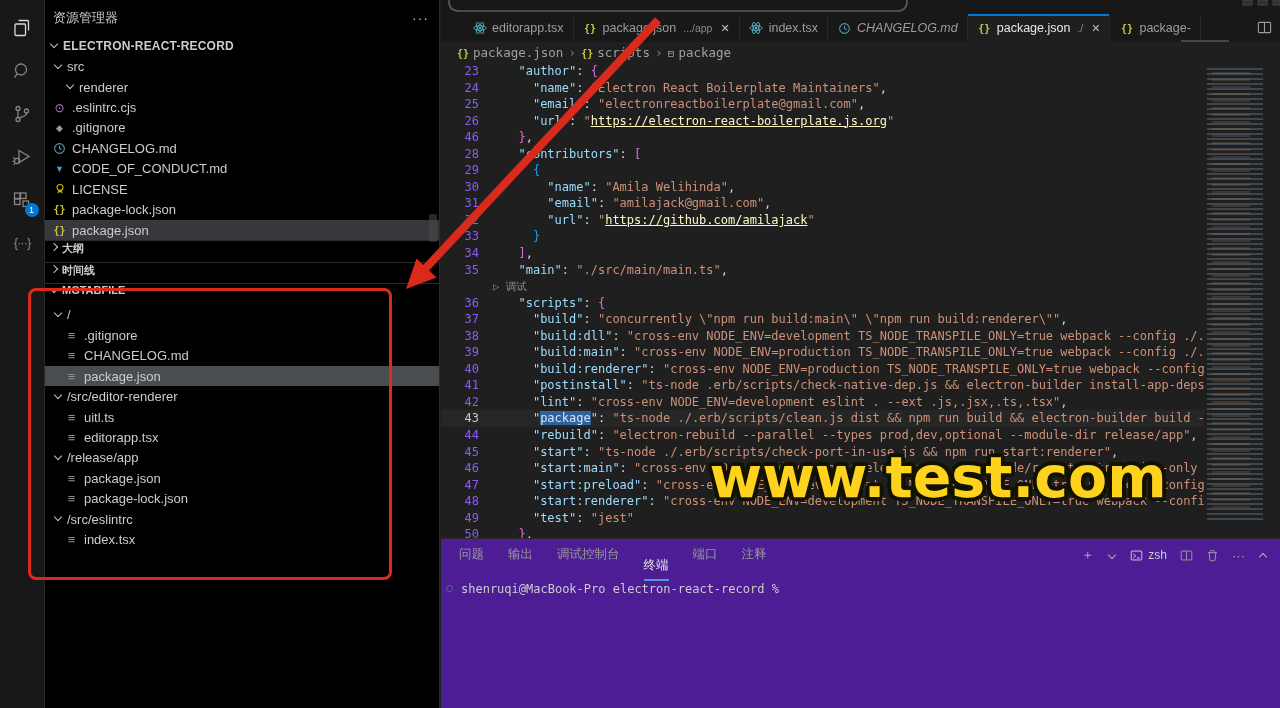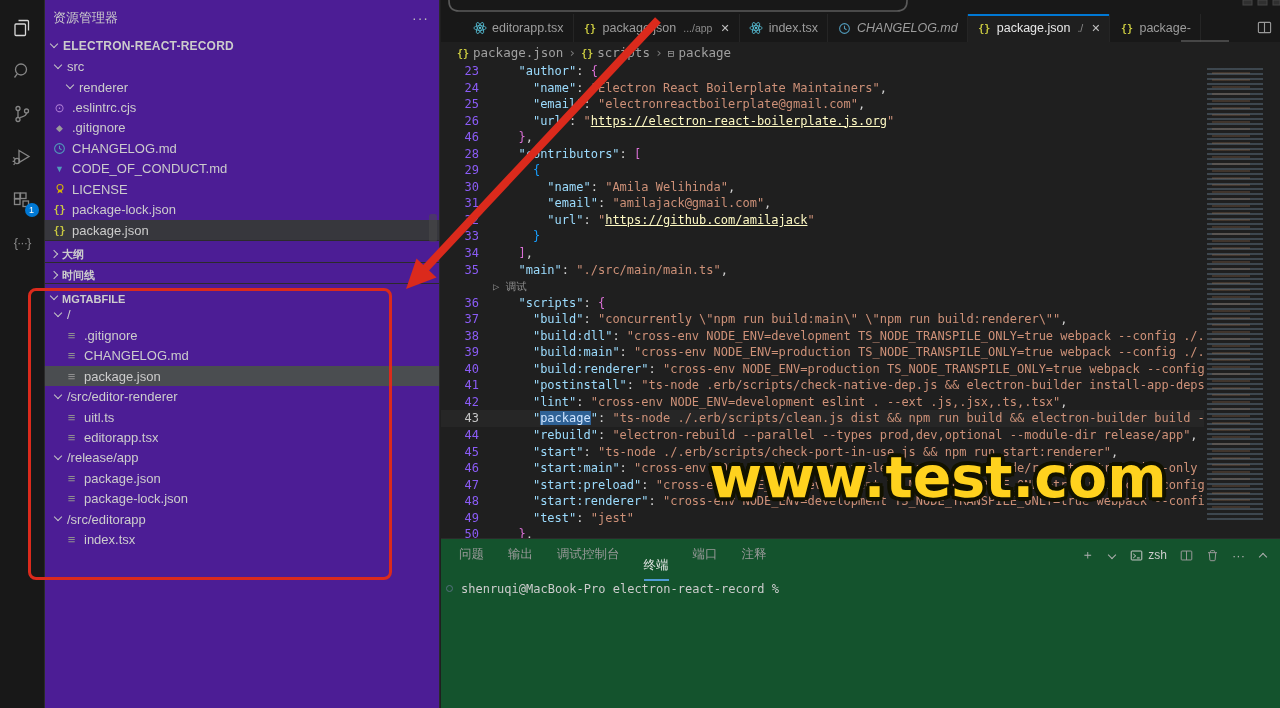--- a/index.html
+++ b/index.html
@@ -11,39 +11,39 @@
   .activitybar{position:absolute;left:0;top:0;width:45px;height:708px;background:#181818;
     border-right:1px solid #2b2b2b;display:flex;flex-direction:column;align-items:center;padding-top:6px;box-sizing:border-box;}
   .ab-icon{width:45px;height:43px;display:flex;align-items:center;justify-content:center;color:#868686;position:relative;cursor:pointer;}
   .ab-icon.active{color:#d7d7d7;}
   .ab-icon svg{stroke:currentColor;fill:none;stroke-width:1.3;}
   .ab-badge{position:absolute;right:6px;bottom:4px;min-width:14px;height:14px;border-radius:8px;background:#0078d4;
     color:#fff;font-size:9px;display:flex;align-items:center;justify-content:center;}
   .ab-brackets{font-size:13px;color:#868686;letter-spacing:-1px;}
 
   
-  .sidebar{position:absolute;left:45px;top:0;width:395px;height:708px;background:#4c1d95;border-right:1px solid #2b2b2b;box-sizing:border-box;}
+  .sidebar{position:absolute;left:45px;top:0;width:395px;height:708px;background:#000000;border-right:1px solid #2b2b2b;box-sizing:border-box;}
   .sb-header{height:36px;display:flex;align-items:center;padding:0 10px 0 8px;color:#cccccc;font-size:13px;}
   .sb-more{margin-left:auto;color:#bbbbbb;font-size:14px;letter-spacing:1px;cursor:pointer;}
   .sb-scroll{position:absolute;right:2px;top:214px;width:8px;height:28px;background:#4b4b4b;border-radius:2px;opacity:.55;}
   .row{height:20.45px;display:flex;align-items:center;font-size:13px;color:#cccccc;cursor:pointer;white-space:nowrap;overflow:hidden;}
   .row .lbl{overflow:hidden;text-overflow:ellipsis;}
   .row.sel1{background:#37373d;}
   .row.sel2{background:#4a4d50;}
   .row.root{font-weight:bold;font-size:12px;letter-spacing:.2px;padding-left:2px;}
   .row.d1{padding-left:6px;}
   .row.d2{padding-left:18px;}
   .chev{width:14px;height:14px;flex:none;position:relative;margin-right:2px;}
   .chev::before{content:"";position:absolute;left:4px;top:3px;width:5px;height:5px;
     border-right:1.3px solid #c5c5c5;border-bottom:1.3px solid #c5c5c5;transform:rotate(-45deg);}
   .chev.open::before{transform:rotate(45deg);top:2px;}
   .fic{width:17px;flex:none;text-align:center;font-size:11px;margin-right:4px;display:inline-flex;justify-content:center;align-items:center;}
   .ic-json{color:#cbcb41;font-weight:bold;font-family:"DejaVu Sans Mono",monospace;font-size:10px;}
   .ic-list{color:#8f8f8f;font-size:13px;}
-  .section{border-top:1px solid #2b2b2b;height:20.45px;display:flex;align-items:flex-end;font-size:11px;
+  .section{border-top:1px solid #2b2b2b;height:20.45px;display:flex;align-items:flex-start;font-size:11px;
     font-weight:bold;color:#cccccc;cursor:pointer;padding-left:2px;}
   .section .chev{margin-right:1px;}
 
   
   .main{position:absolute;left:441px;top:0;right:0;height:708px;background:#1f1f1f;}
   .top-strip{position:absolute;left:0;top:0;right:0;height:14px;background:#181818;}
   .tabbar{position:absolute;left:0;top:14px;right:0;height:28px;background:#181818;display:flex;padding-left:22px;box-sizing:border-box;}
   .tab{display:flex;align-items:center;padding:0 9px;gap:5px;font-size:12.5px;color:#9d9d9d;
     border-right:1px solid #252525;position:relative;cursor:pointer;flex:none;}
   .tab.active{background:#1f1f1f;color:#e8e8e8;}
@@ -74,21 +74,21 @@
   .tok-u{color:#fef9c3;text-decoration:underline;}
   .tok-sel{color:#cfe5ff;background:#2f6296;}
 
   .minimap{position:absolute;right:0;top:0;width:76px;height:100%;background:#1f1f1f;cursor:pointer;}
   .mm1{position:absolute;left:3px;top:6px;width:56px;height:455px;
     background:repeating-linear-gradient(180deg,rgba(125,155,180,.32) 0 2px,transparent 2px 5px);}
   .mm2{position:absolute;left:8px;top:10px;width:38px;height:440px;
     background:repeating-linear-gradient(180deg,rgba(200,140,95,.20) 0 2px,transparent 2px 7px);}
 
   
-  .panel{position:absolute;left:0;top:538px;right:0;bottom:0;background:#14532d;border-top:1px solid #2b2b2b;}
+  .panel{position:absolute;left:0;top:538px;right:0;bottom:0;background:#4c1d95;border-top:1px solid #2b2b2b;}
   .panel-tabs{height:30px;display:flex;align-items:center;padding-left:18px;gap:24px;font-size:12.5px;color:#9a9a9a;}
   .ptab{position:relative;cursor:pointer;flex:none;}
   .ptab.active{color:#e7e7e7;margin-top:22px;}
   .ptab.active::after{content:"";position:absolute;left:0;right:0;bottom:-7px;height:2px;background:#4f9cd6;}
   .panel-actions{position:absolute;right:12px;top:7px;display:flex;gap:13px;align-items:center;color:#b0b0b0;}
   .pa{cursor:pointer;display:inline-flex;align-items:center;font-size:13px;}
   .pa .shell-lbl{font-size:12px;color:#cccccc;margin-left:5px;}
   .chevbtn{width:10px;height:10px;position:relative;}
   .chevbtn::before{content:"";position:absolute;left:2px;top:2px;width:5px;height:5px;
     border-right:1.3px solid #b0b0b0;border-bottom:1.3px solid #b0b0b0;transform:rotate(45deg);}
@@ -284,21 +284,21 @@
           <span class="lbl">package.json</span>
         </div>
         <div class="row d2 ">
           <span class="fic">
             <span class="ic-list">≡</span>
           </span>
           <span class="lbl">package-lock.json</span>
         </div>
         <div class="row d1 ">
           <span class="chev open"></span>
-          <span class="lbl">/src/editorapp</span>
+          <span class="lbl">/src/eslintrc</span>
         </div>
         <div class="row d2 ">
           <span class="fic">
             <span class="ic-list">≡</span>
           </span>
           <span class="lbl">index.tsx</span>
         </div>
       </div>
     <div class="sb-scroll"></div>
   </div>

